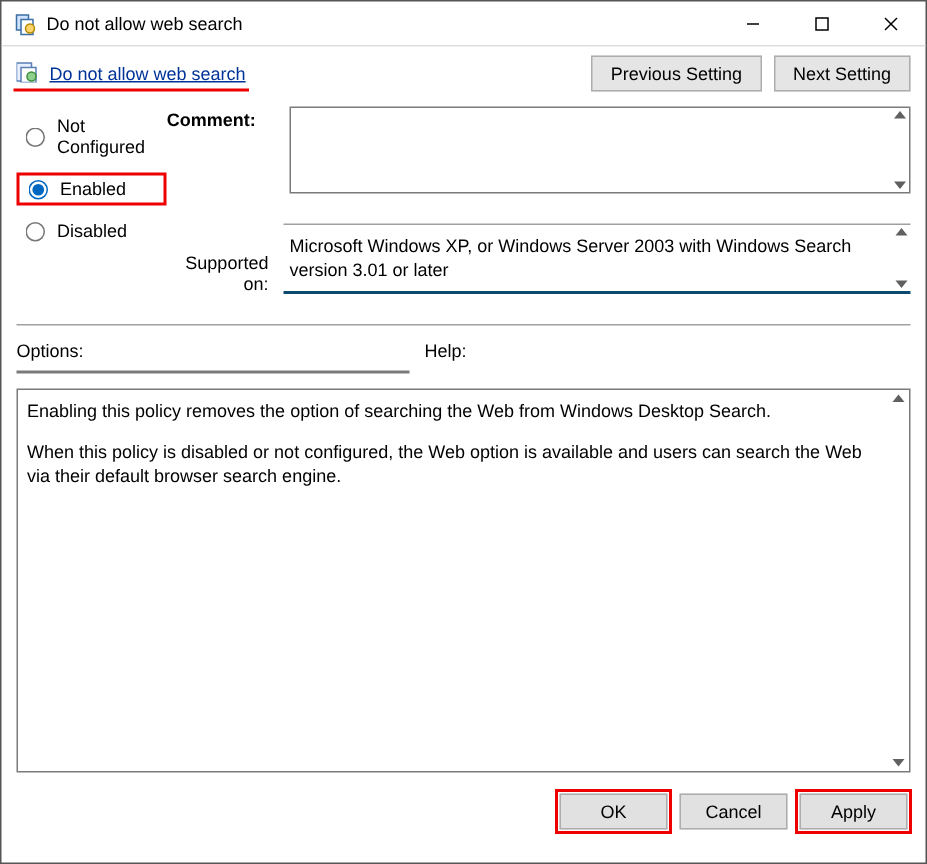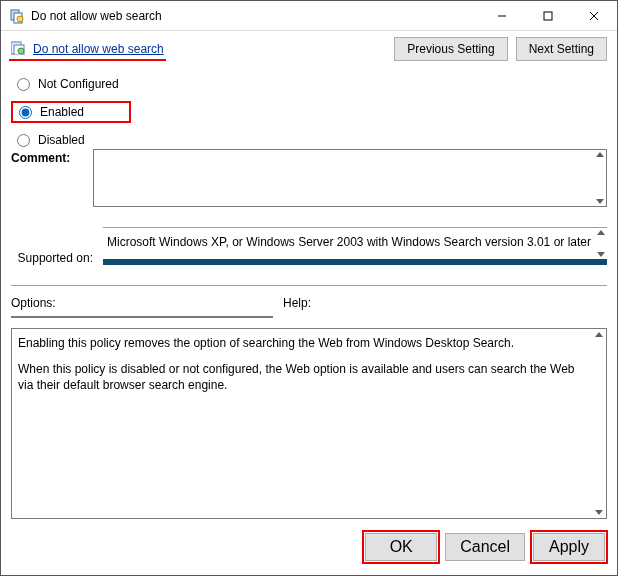--- a/index.html
+++ b/index.html
@@ -64,21 +64,20 @@
     border: 1px solid #adadad;
     background: #e5e5e5;
     padding: 4px 12px;
     font-size: 12px;
     font-family: inherit;
   }
   
   .settings-row {
     display: flex;
     padding: 2px 10px 12px 10px;
-    flex-direction: column;
   }
   .radios {
     width: 120px;
     display: flex;
     flex-direction: column;
     gap: 8px;
     padding-top: 4px;
   }
   .radio-item {
     display: flex; align-items: center; gap: 4px;
@@ -116,21 +115,21 @@
   .tri-down { bottom: 2px; border-top: 5px solid #606060; }
   .supported-row {
     display: flex;
     gap: 10px;
     margin-top: 20px;
     align-items: flex-end;
   }
   .supported-box {
     flex: 1 1 auto;
     border-top: 1px solid #a0a0a0;
-    border-bottom: 6px solid #0c4a6e;
+    border-bottom: 2px solid #0c4a6e;
     padding: 6px 14px 6px 4px;
     position: relative;
     min-height: 38px;
     line-height: 1.35;
   }
   .divider {
     margin: 8px 10px 0 10px;
     border-top: 1px solid #a0a0a0;
   }
   
@@ -172,21 +171,21 @@
     justify-content: flex-end;
     gap: 8px;
     padding: 14px 12px 14px 10px;
   }
   .footer button {
     min-width: 72px;
     padding: 4px 14px;
     border: 1px solid #adadad;
     background: #e1e1e1;
     font-family: inherit;
-    font-size: 16px;
+    font-size: 12px;
   }
   .footer button.highlight {
     outline: 2.5px solid #e00;
     outline-offset: 1px;
   }
 </style>
 </head>
 <body>
 
 <div class="window">

